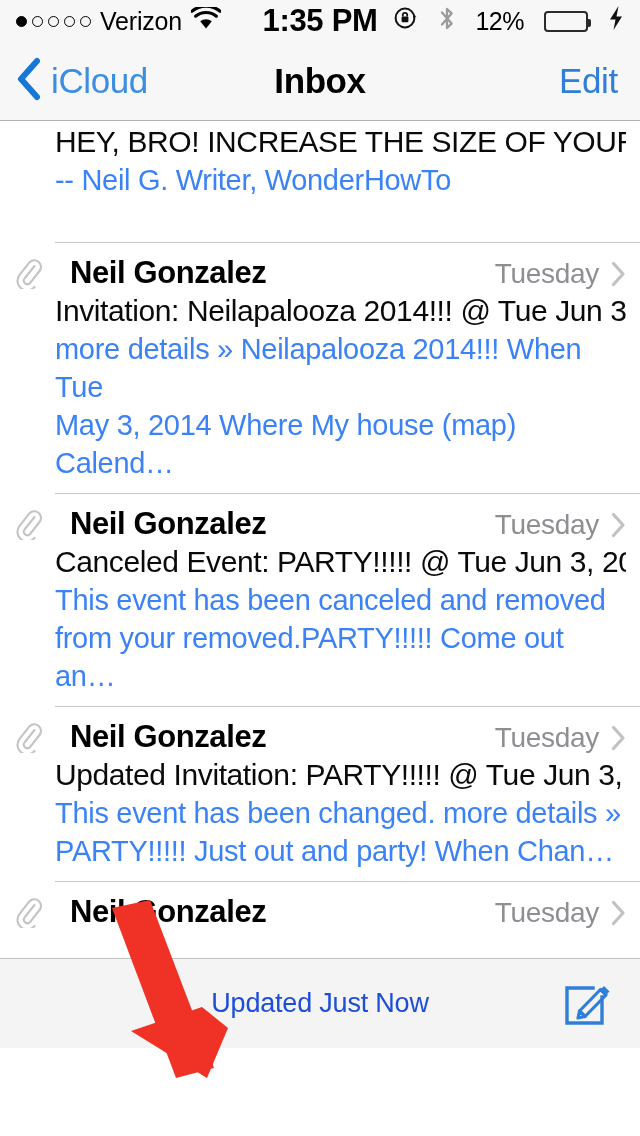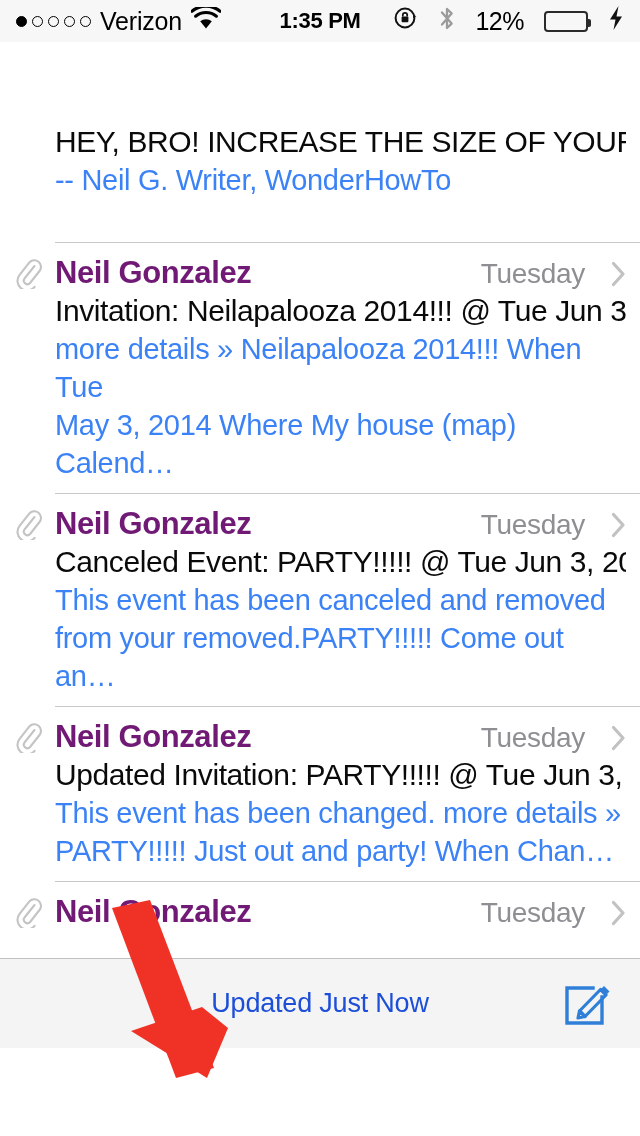--- a/index.html
+++ b/index.html
@@ -22,21 +22,21 @@
   }
   .sb-left  { display:flex; align-items:center; gap:9px; flex:1 1 0; }
   .sb-mid   { display:flex; align-items:center; justify-content:center; flex:0 0 auto; }
   .sb-right { display:flex; align-items:center; justify-content:flex-end; gap:20px; flex:1 1 0; }
 
   .dots { display:flex; align-items:center; gap:5px; }
   .dot { width:11px; height:11px; border-radius:50%; border:1.7px solid #000; }
   .dot.full { background:#000; }
 
   .carrier { font-size:25px; letter-spacing:-0.2px; color:#000; }
-  .clock { font-size:22px; font-weight:bold; letter-spacing:-0.3px; }
+  .clock { font-size:31px; font-weight:bold; letter-spacing:-0.3px; }
   .pct { font-size:25px; letter-spacing:-0.5px; }
 
   .battery { position:relative; width:44px; height:21px; border:2px solid #2a2a2a;
              border-radius:4px; padding:2px; }
   .battery .fill { height:100%; background:#e8231a; border-radius:1px; }
   .battery .cap { position:absolute; right:-5px; top:6px; width:4px; height:8px;
                   background:#2a2a2a; border-radius:0 2px 2px 0; }
 
   
   .nav-bar {
@@ -71,24 +71,24 @@
   }
   .row-head {
     display:flex; align-items:baseline;
     padding-top:12px;
   }
   .clip {
     position:absolute; left:16px; top:16px;
     width:26px; height:30px;
   }
   .sender {
-    font-size:31px; font-weight:bold; color:#701a75;
-    letter-spacing:-0.4px; margin-left:41px;
-  }
-  .meta { margin-left:auto; display:flex; align-items:center; gap:26px; }
+    font-size:31px; font-weight:bold; color:#000000;
+    letter-spacing:-0.4px; margin-left:56px;
+  }
+  .meta { margin-left:auto; display:flex; align-items:center; gap:12px; }
   .date { font-size:28px; color:#8e8e93; letter-spacing:-0.3px; }
   .chev { width:15px; height:26px; flex:0 0 auto; }
   .subject {
     font-size:30px; color:#0a0a0a; letter-spacing:-0.4px;
     margin-left:41px; margin-top:3px; white-space:nowrap; overflow:hidden;
   }
   .preview {
     font-size:29px; color:#3b82f6; letter-spacing:-0.3px; line-height:38px;
     margin-left:41px; margin-top:2px; padding-bottom:12px;
     white-space:pre-line;
@@ -178,20 +178,32 @@
         <span class="cap"></span>
       </span>
       <span>
         <svg width="16" height="26" viewBox="0 0 16 26">
           <path d="M10.5 1 L2 14.5 H7.5 L5.5 25 L14 11.5 H8.5 Z" fill="#111"></path>
         </svg>
       </span>
     </div>
   </div>
 
+  <div class="nav-bar">
+    <div class="nav-back">
+      <span>
+        <svg width="26" height="44" viewBox="0 0 26 44">
+          <path d="M21 4 L5 22 L21 40" stroke="#1777d6" stroke-width="6" fill="none" stroke-linecap="round" stroke-linejoin="round"></path>
+        </svg>
+      </span>
+      <span class="label">iCloud</span>
+    </div>
+    <div class="nav-title">Inbox</div>
+    <div class="nav-edit">Edit</div>
+  </div>
 
   <div class="mail-list">
 
     <div class="mail-row partial" style="height:122px;">
       <div class="subject">HEY, BRO! INCREASE THE SIZE OF YOUR...</div>
       <div class="preview">-- Neil G. Writer, WonderHowTo</div>
       <div class="sep"></div>
     </div>
 
     <div class="mail-row">

